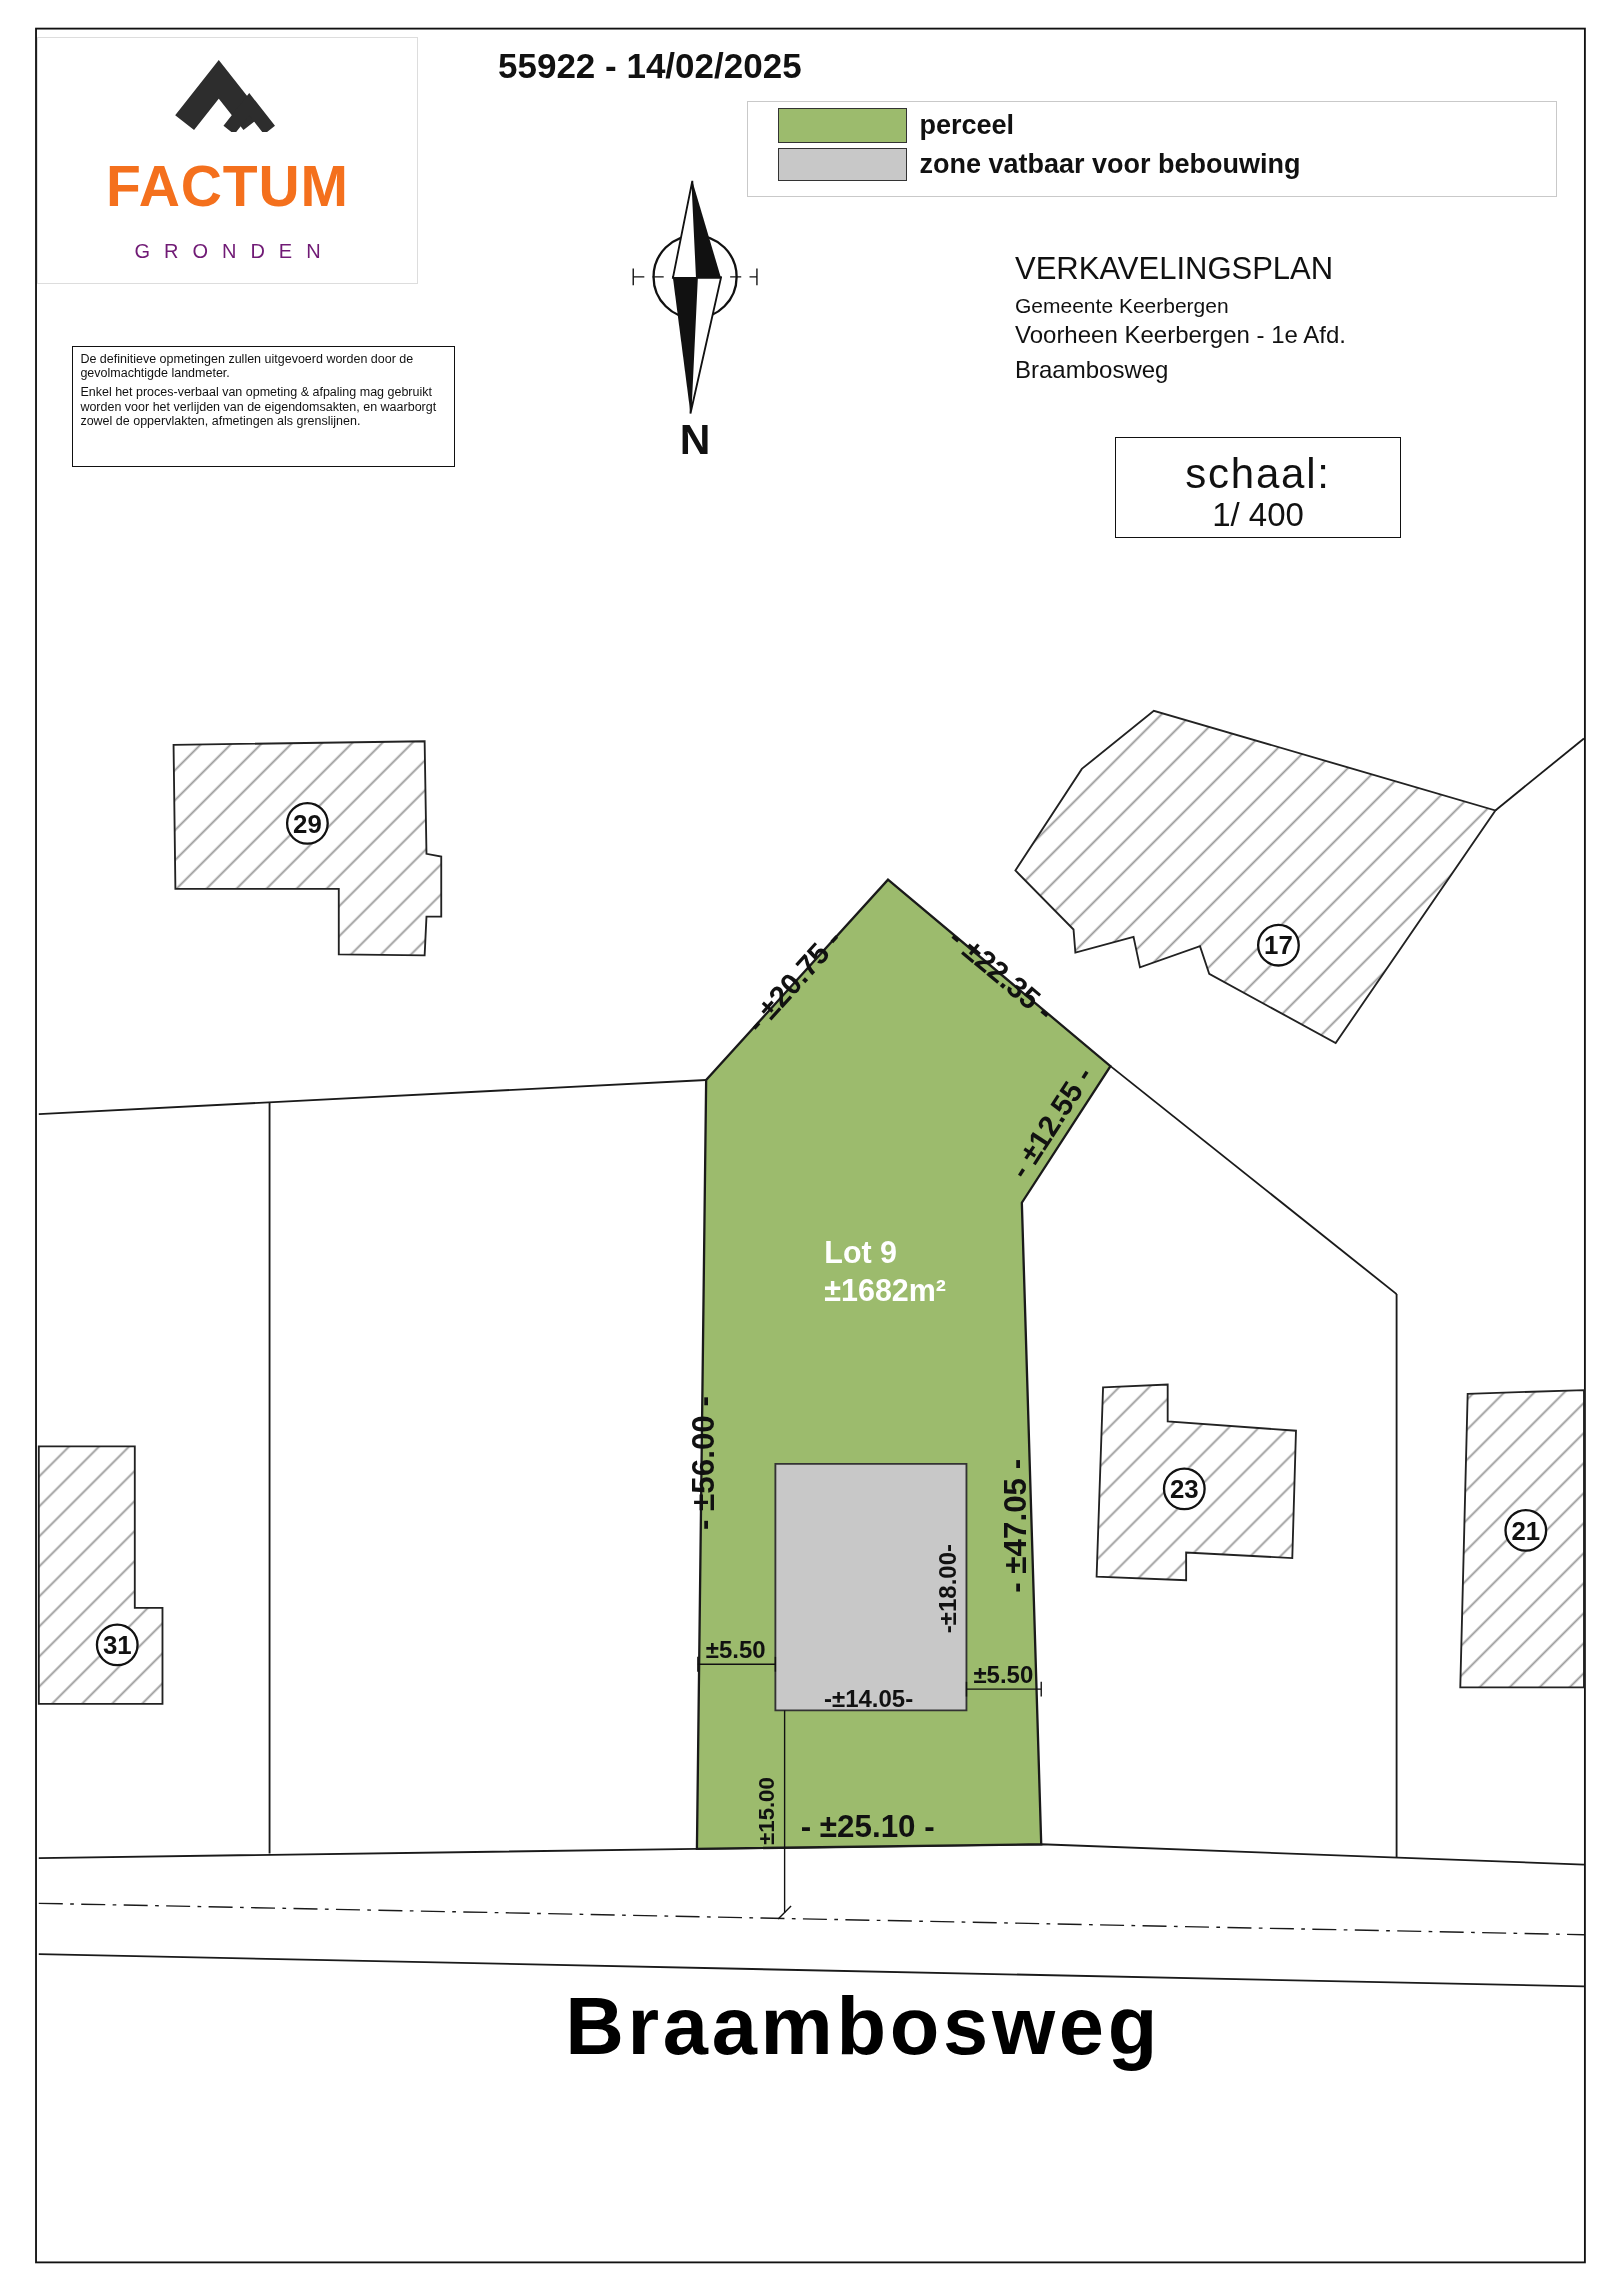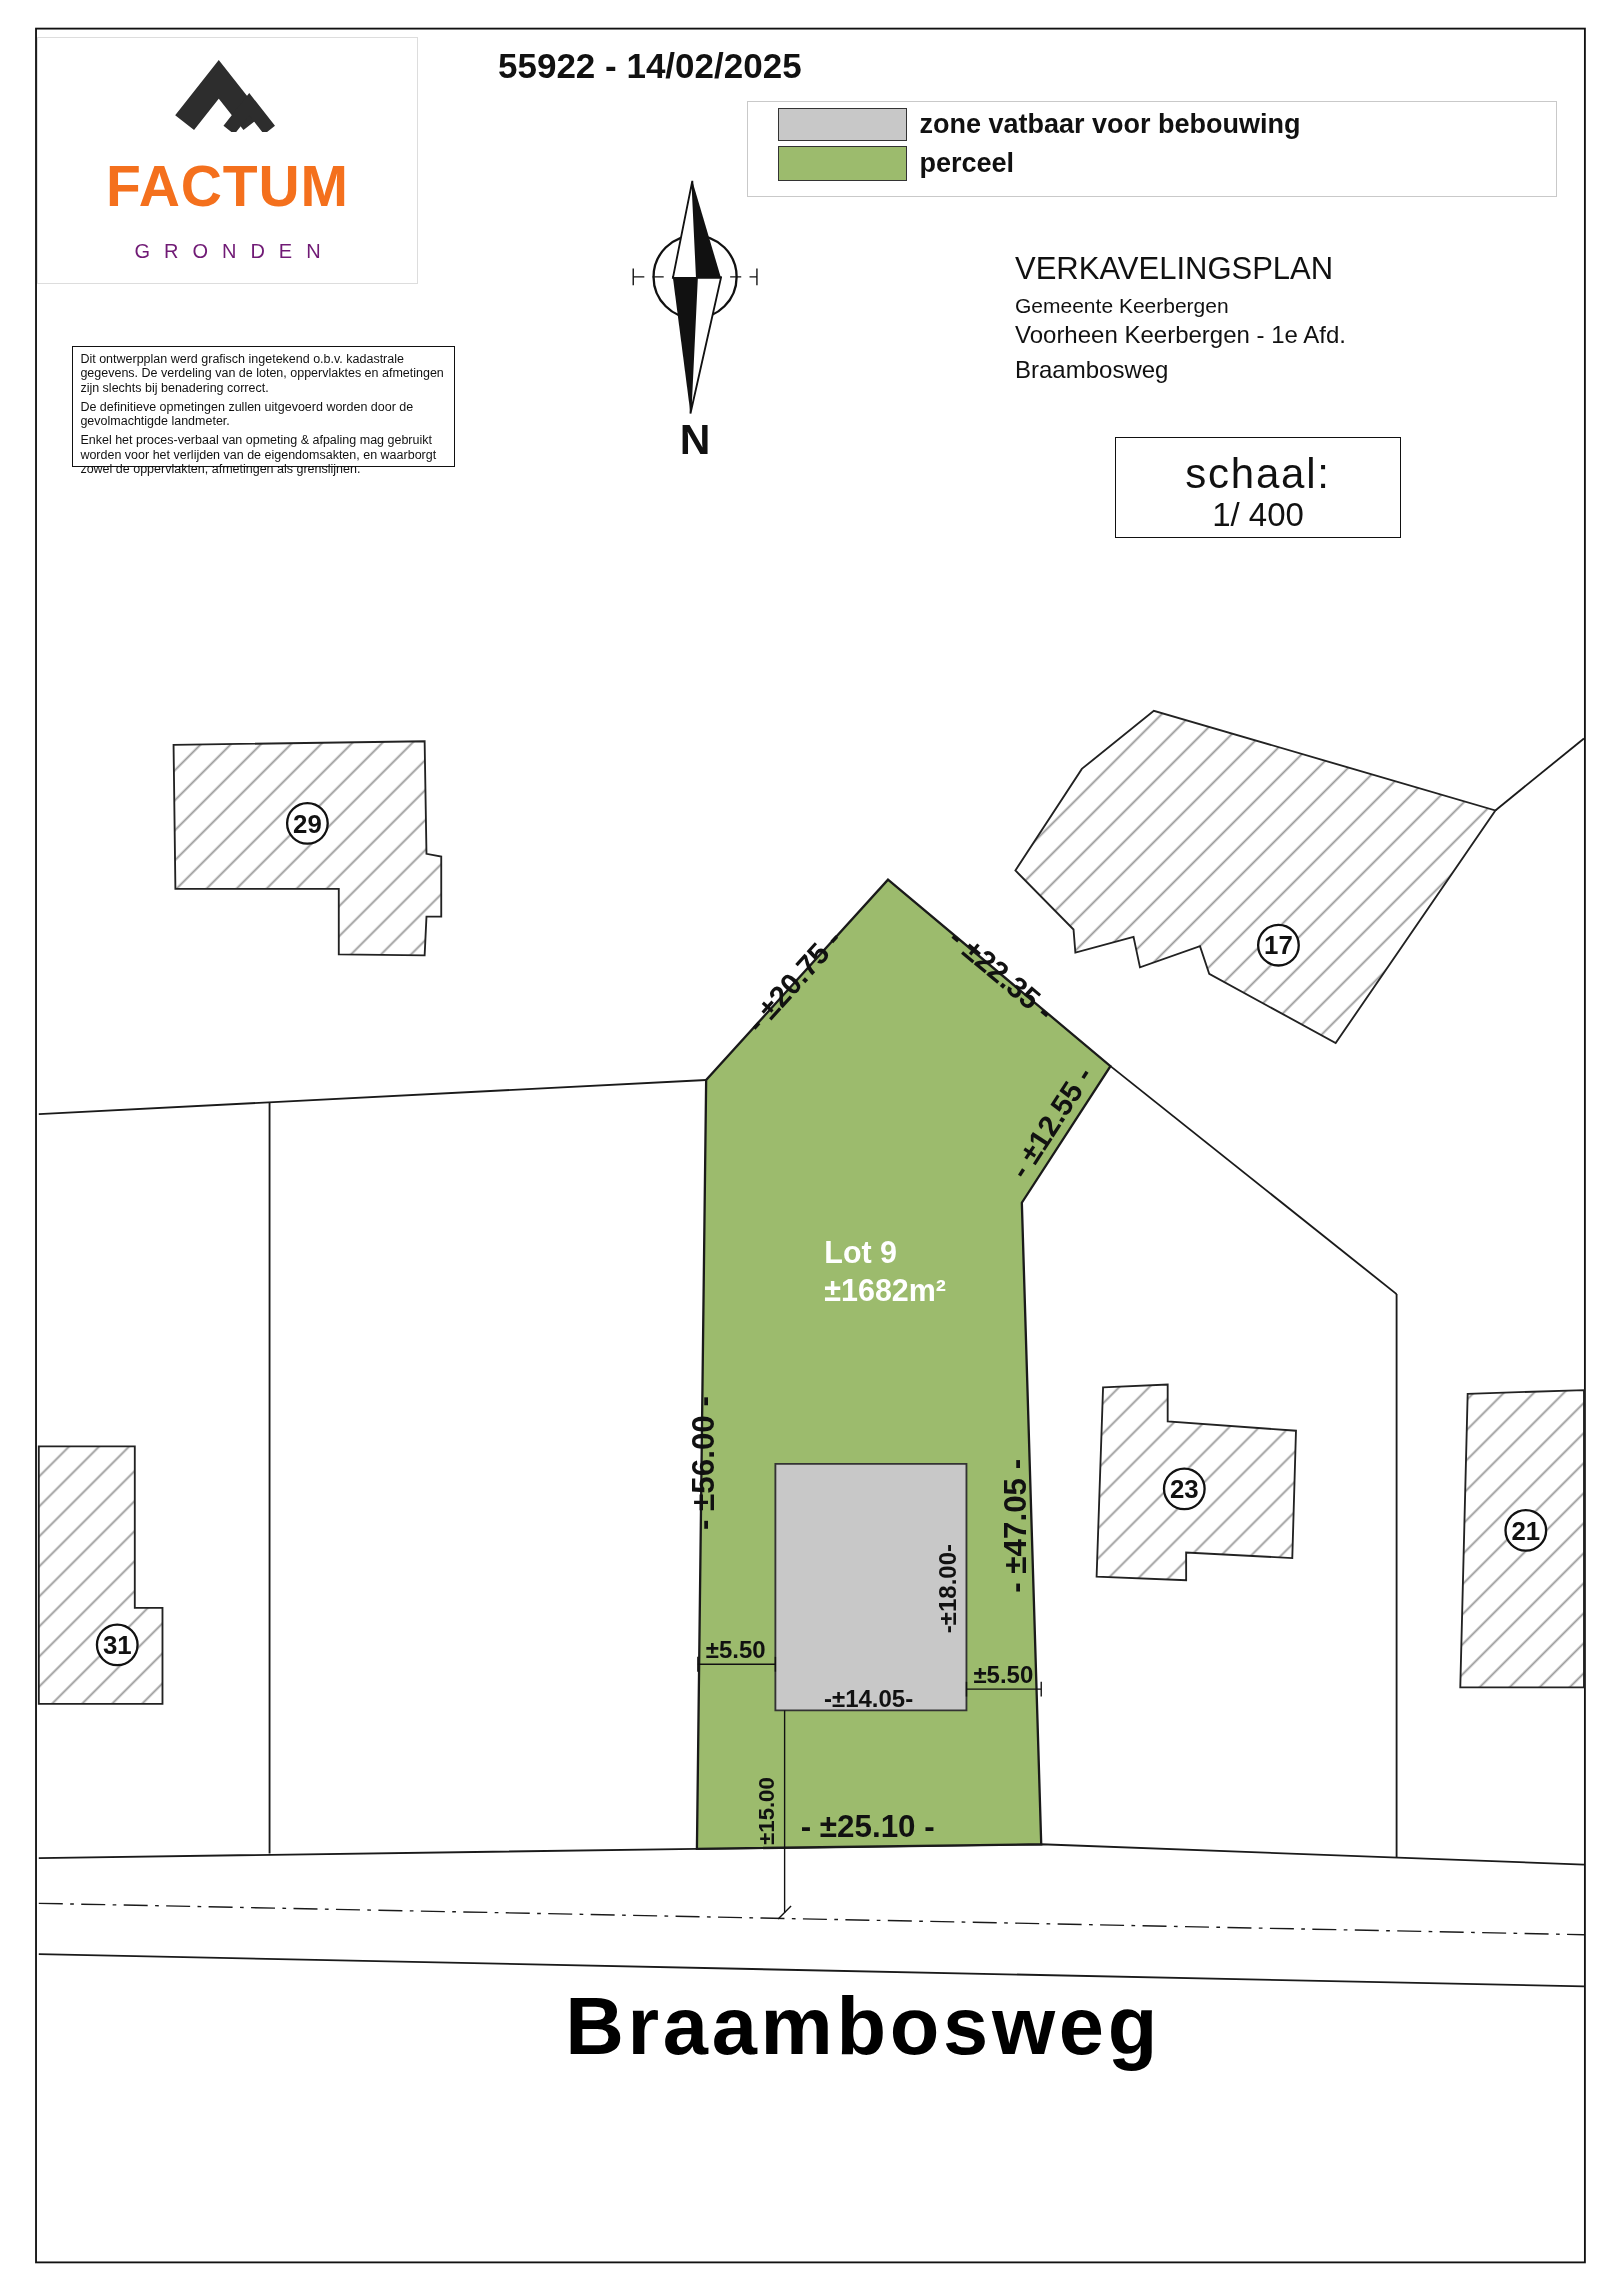--- a/index.html
+++ b/index.html
@@ -150,31 +150,30 @@
       <path d="M66 78 L88 50 L110 78" fill="none" stroke="#2d2d2d" stroke-width="15"></path>
     </svg>
     <div class="logo-brand">FACTUM</div>
     <div class="logo-sub">GRONDEN</div>
   </div>
 
   <div class="doc-ref">55922 - 14/02/2025</div>
 
   <div class="legend">
     <div class="legend-row">
+      <div class="legend-swatch green"></div>
+      <div class="legend-label">perceel</div>
+    </div>
+    <div class="legend-row">
       <div class="legend-swatch gray"></div>
       <div class="legend-label">zone vatbaar voor bebouwing</div>
-    </div>
-    <div class="legend-row">
-      <div class="legend-swatch green"></div>
-      <div class="legend-label">perceel</div>
     </div>
   </div>
 
   <div class="disclaimer">
-    <p>Dit ontwerpplan werd grafisch ingetekend o.b.v. kadastrale gegevens. De verdeling van de loten, oppervlaktes en afmetingen zijn slechts bij benadering correct.</p>
     <p>De definitieve opmetingen zullen uitgevoerd worden door de gevolmachtigde landmeter.</p>
     <p>Enkel het proces-verbaal van opmeting &amp; afpaling mag gebruikt worden voor het verlijden van de eigendomsakten, en waarborgt zowel de oppervlakten, afmetingen als grenslijnen.</p>
   </div>
 
   <div class="titleblock">
     <div class="tb-l1">VERKAVELINGSPLAN</div>
     <div class="tb-l2">Gemeente Keerbergen</div>
     <div class="tb-l3">Voorheen Keerbergen - 1e Afd.</div>
     <div class="tb-l4">Braambosweg</div>
   </div>

